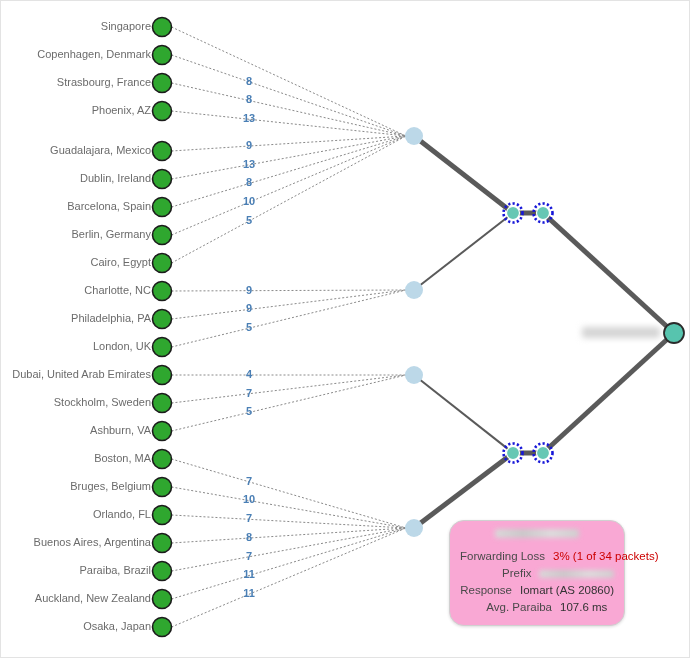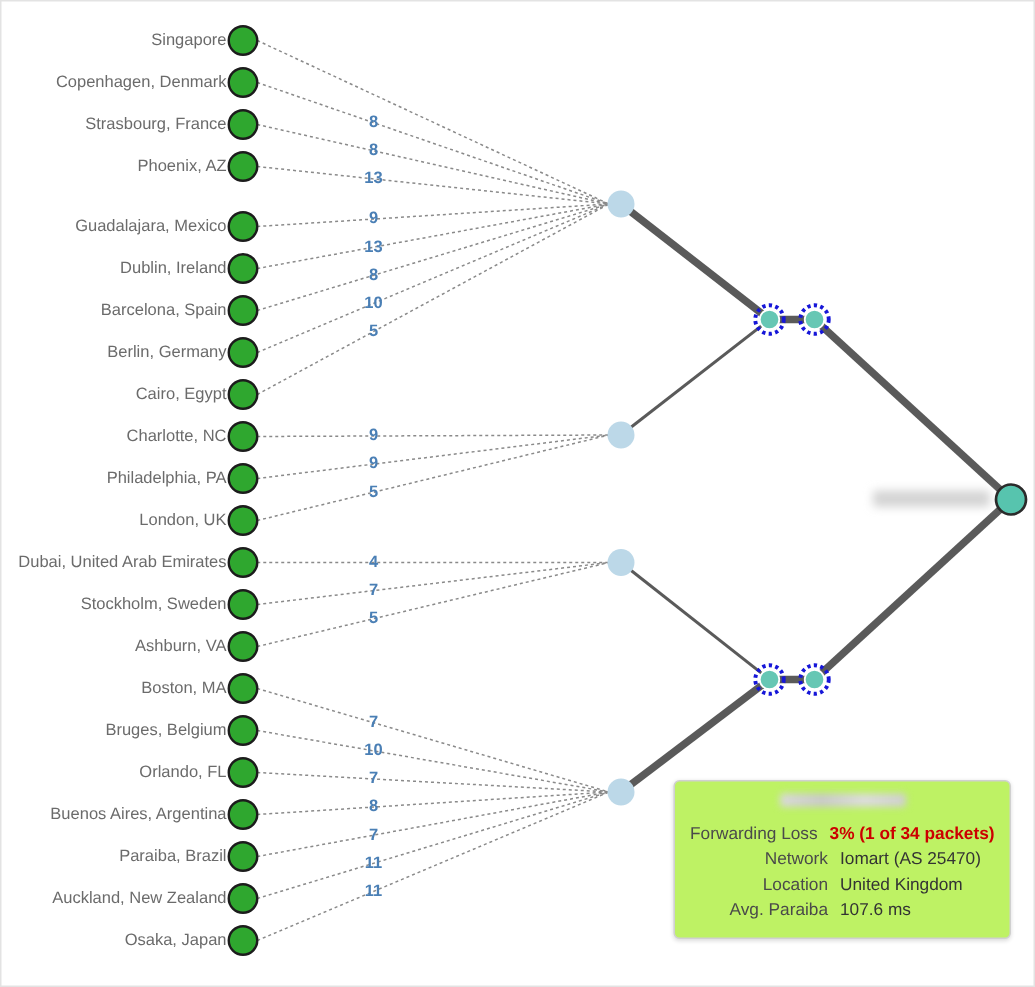--- a/index.html
+++ b/index.html
@@ -83,24 +83,24 @@
   .redacted {
     fill: #d4d4d4;
     filter: url(#blurf);
   }
 
   
   #tooltip {
     position: absolute;
     left: 448px;
     top: 519px;
-    width: 225px;
-    background: #bef264;
+    width: 176px;
+    background: #f9a8d4;
     border: 1px solid #d0d0d0;
-    border-radius: 4px;
+    border-radius: 15px;
     box-shadow: 0 1px 3px rgba(0,0,0,0.14);
     padding: 8px 10px 9px 10px;
     box-sizing: border-box;
   }
   #tooltip-title-bar {
     height: 13px;
     display: flex;
     justify-content: center;
     margin-bottom: 6px;
   }
@@ -120,21 +120,21 @@
     width: 92px;
     text-align: right;
     color: #4a4a4a;
     padding-right: 8px;
     white-space: nowrap;
   }
   .tt-val {
     color: #333333;
     white-space: nowrap;
   }
-  .tt-val.loss { color: #cc0000; font-weight: bold; }
+  .tt-val.loss { color: #cc0000; font-weight: normal; }
   .tt-val-blur { width: 96px; height: 8px; }
 </style>
 </head>
 <body>
 
 <div id="app">
 
   <svg id="topology-svg" viewBox="0 0 690 658" xmlns="http://www.w3.org/2000/svg">
     <defs>
       <filter id="blurf" x="-25%" y="-60%" width="150%" height="220%">
@@ -271,26 +271,26 @@
   <div id="tooltip">
     <div id="tooltip-title-bar">
       <div id="tooltip-title-blur" class="blur-bar"></div>
     </div>
     <div id="tooltip-rows">
         <div class="tt-row">
           <div class="tt-key">Forwarding Loss</div>
           <div class="tt-val loss">3% (1 of 34 packets)</div>
         </div>
         <div class="tt-row">
-          <div class="tt-key">Network</div>
-          <div class="tt-val">Iomart (AS 25470)</div>
-        </div>
-        <div class="tt-row">
-          <div class="tt-key">Location</div>
-          <div class="tt-val">United Kingdom</div>
+          <div class="tt-key">Prefix</div>
+          <div class="tt-val blur-bar tt-val-blur"></div>
+        </div>
+        <div class="tt-row">
+          <div class="tt-key">Response</div>
+          <div class="tt-val">Iomart (AS 20860)</div>
         </div>
         <div class="tt-row">
           <div class="tt-key">Avg. Paraiba</div>
           <div class="tt-val">107.6 ms</div>
         </div>
       </div>
   </div>
 
 </div>
 

